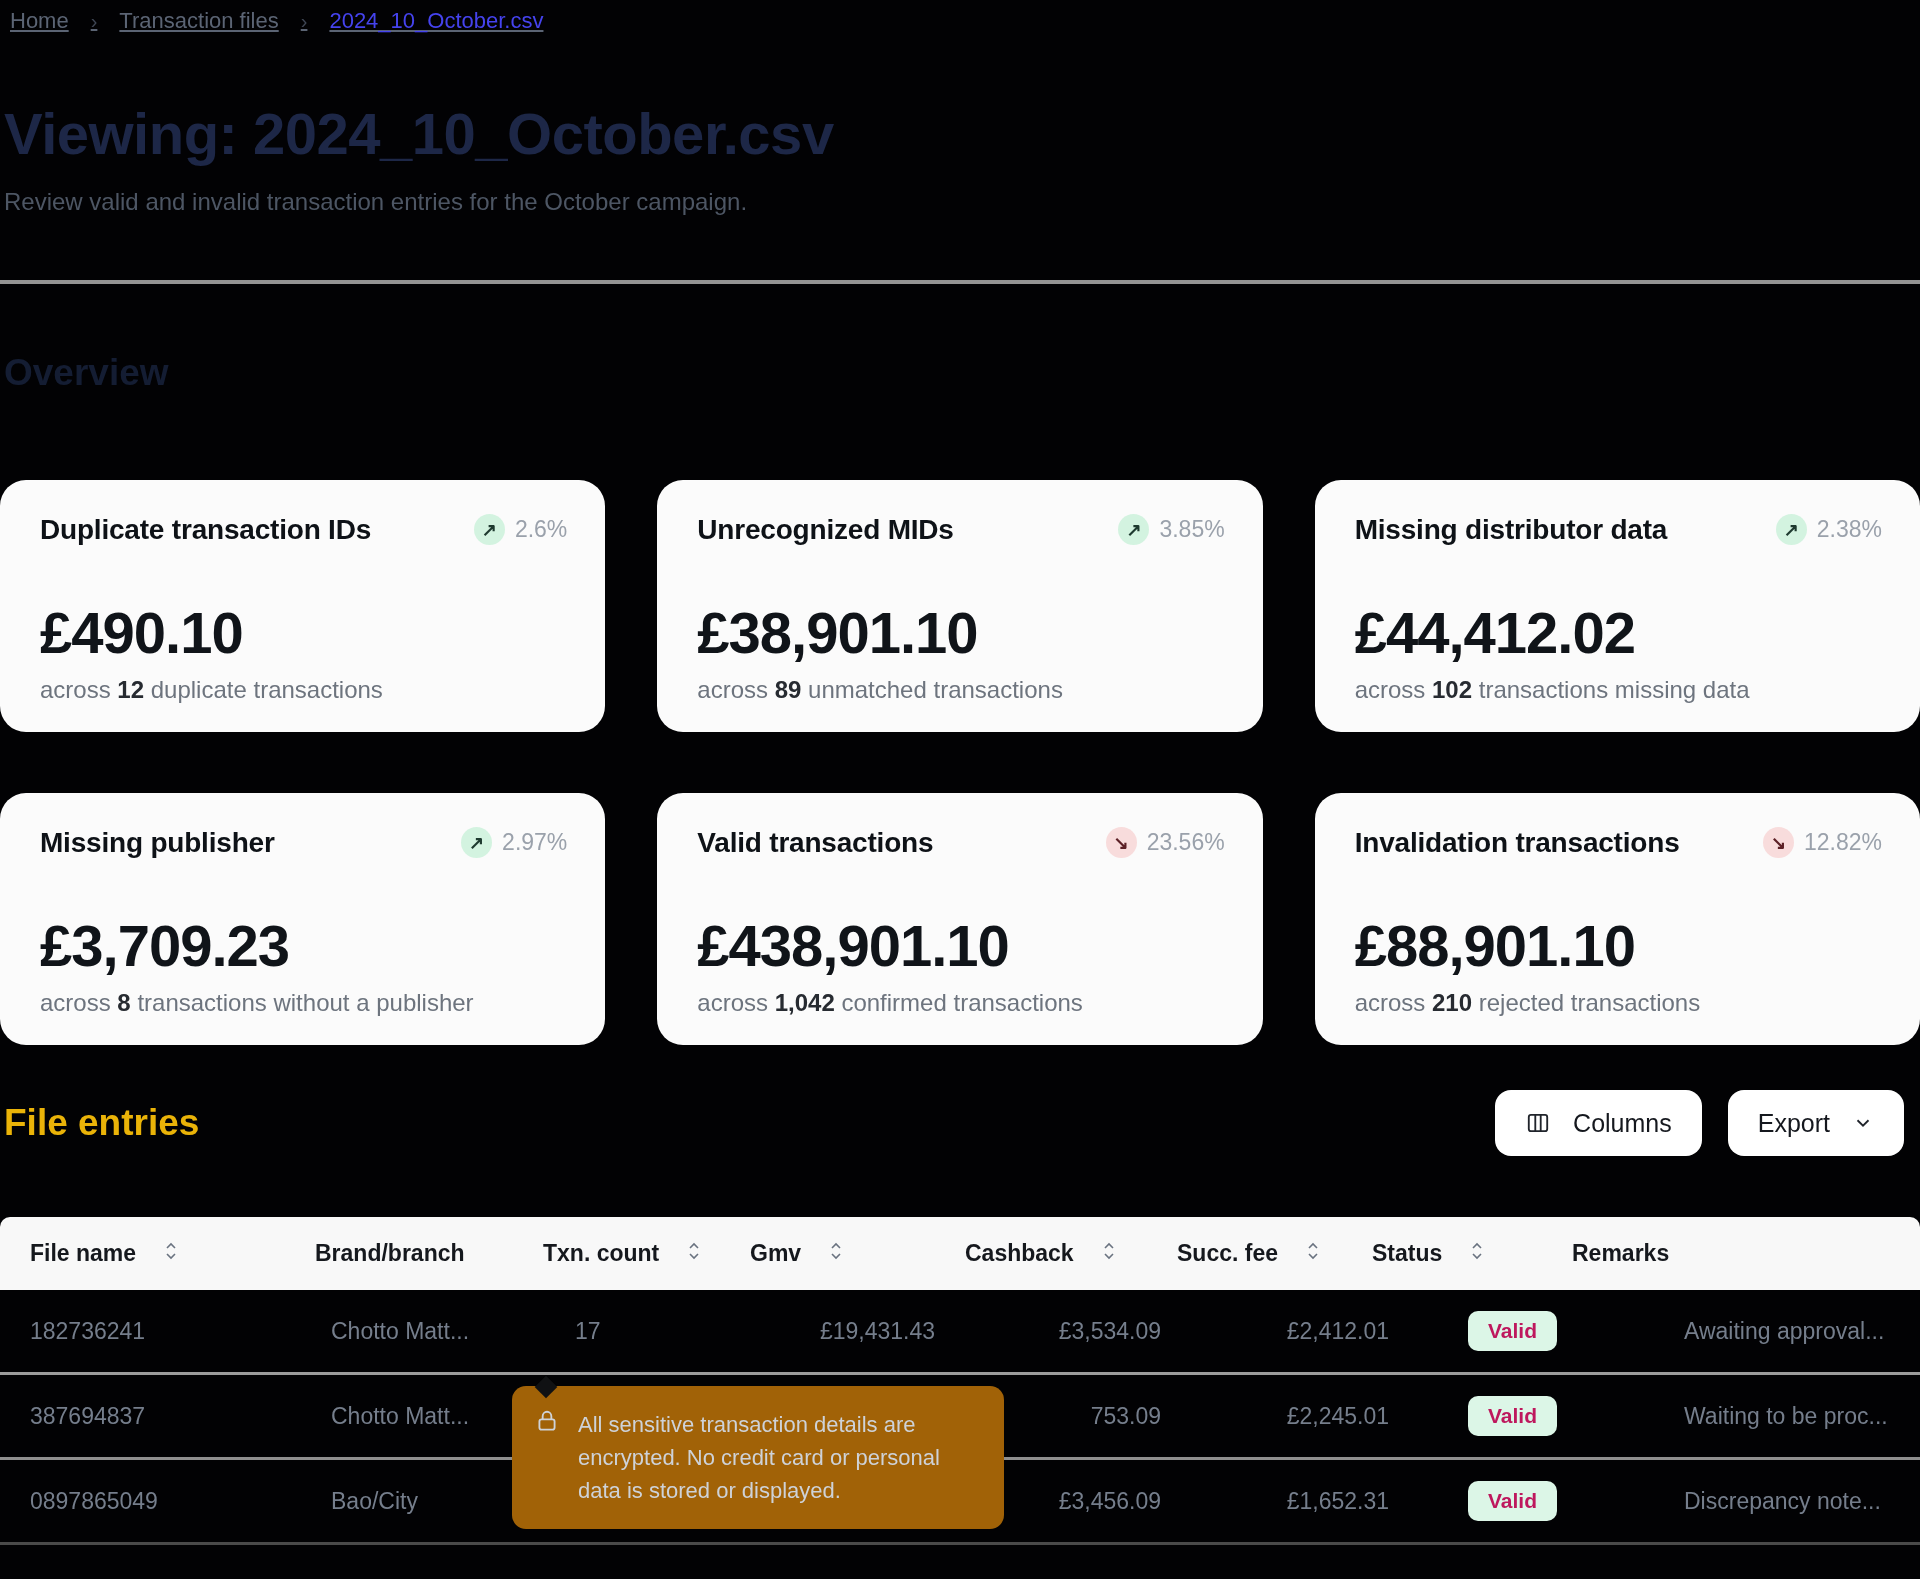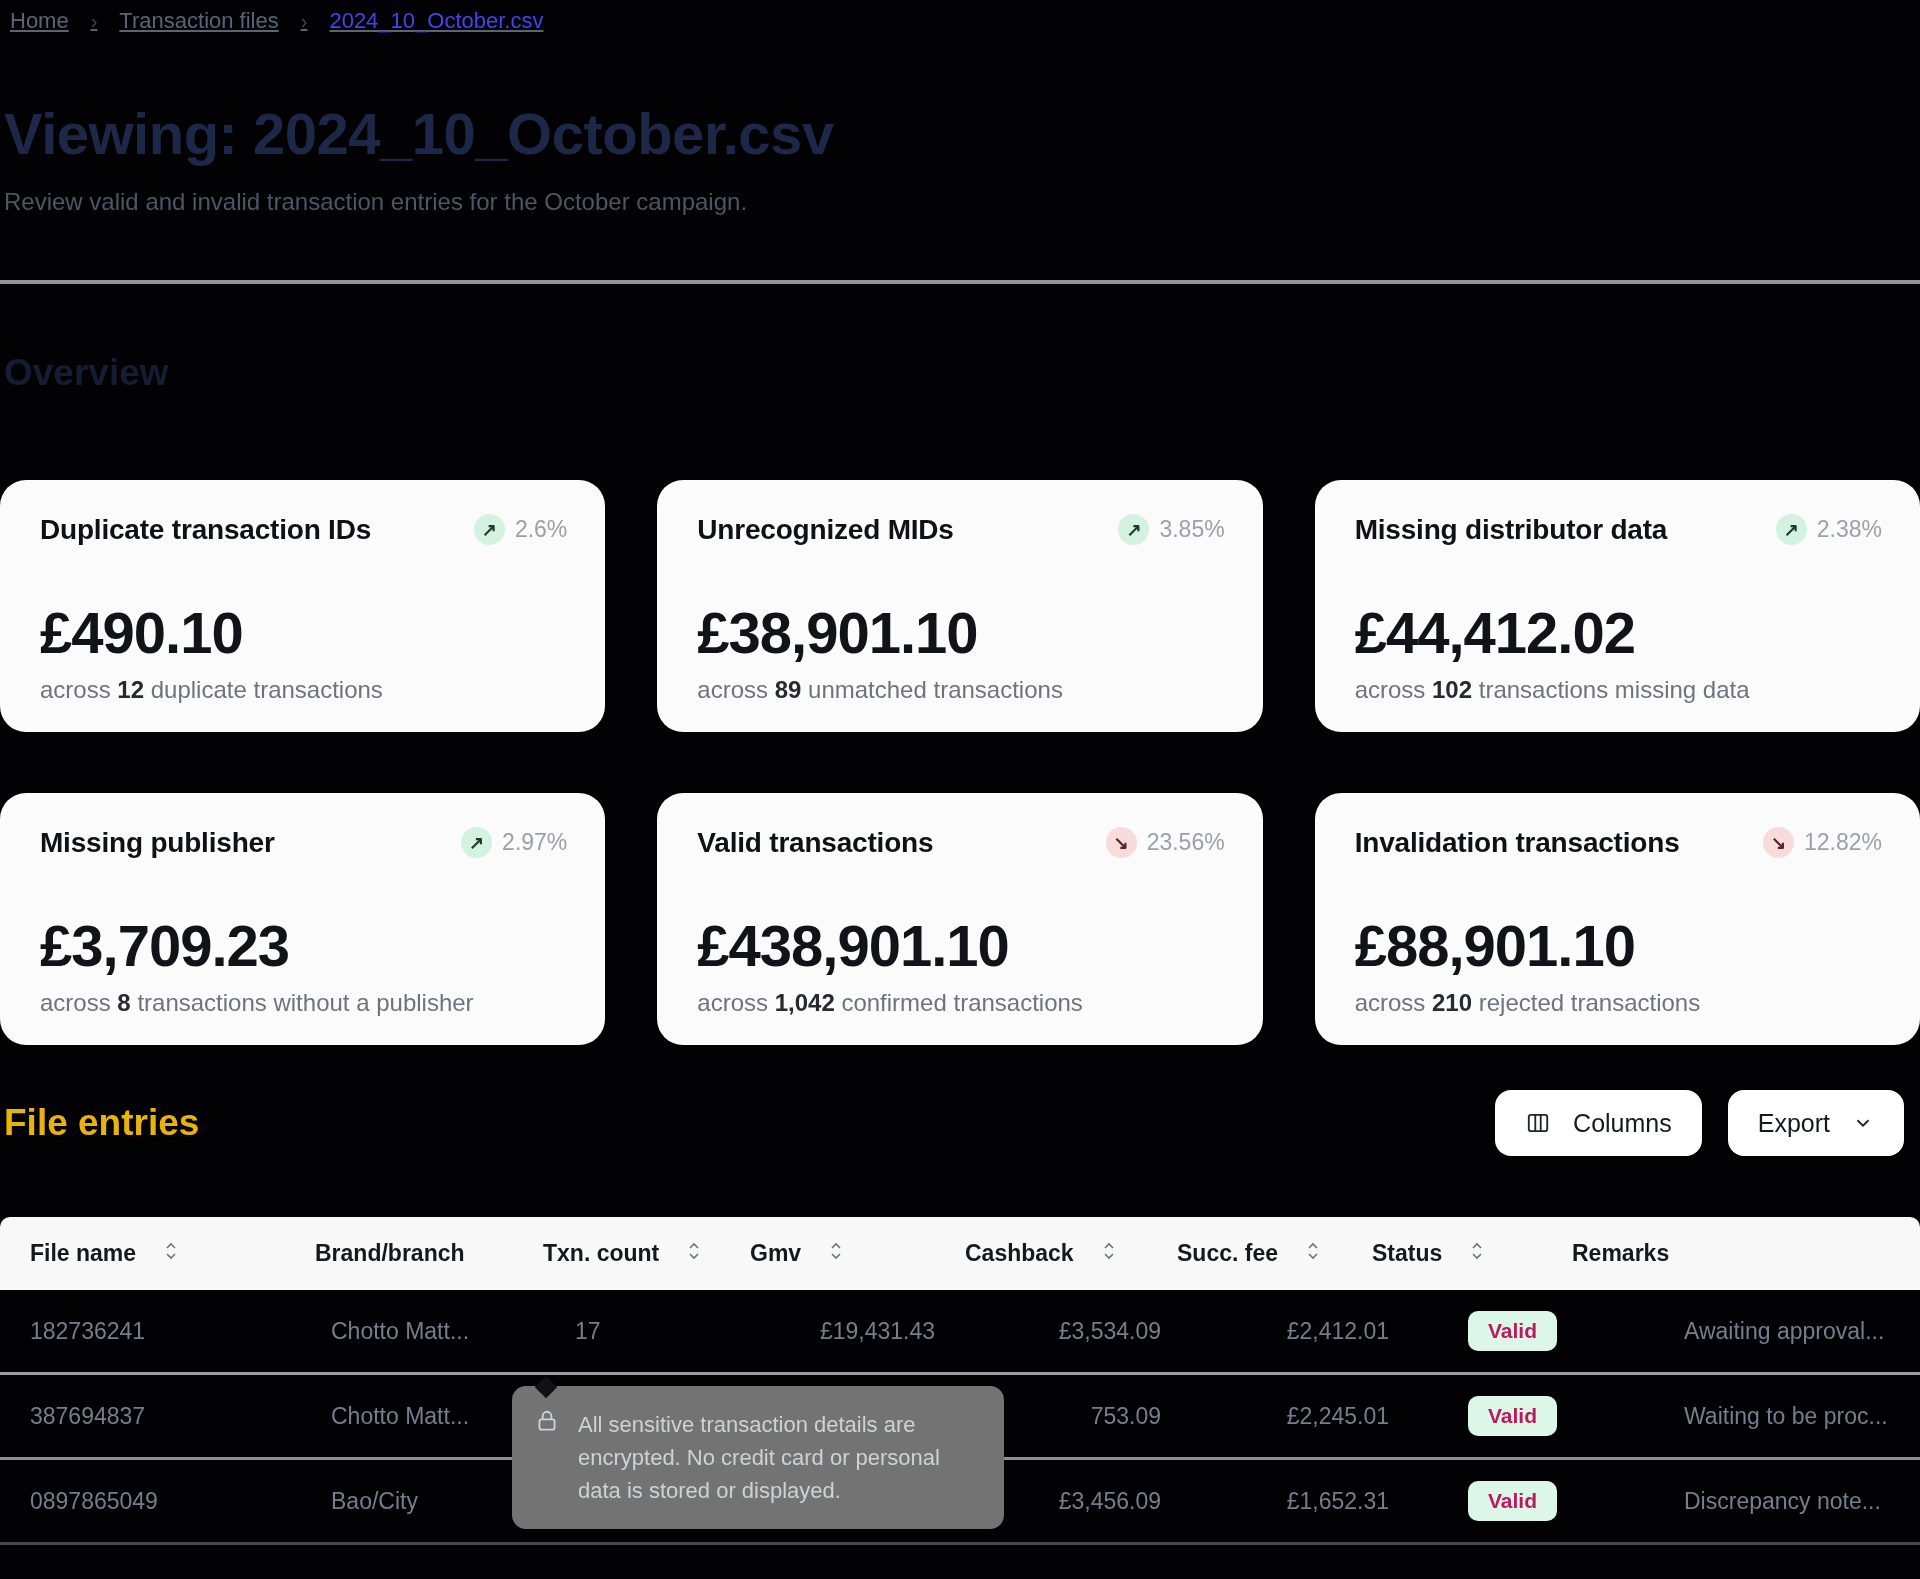--- a/index.html
+++ b/index.html
@@ -51,21 +51,21 @@
   .tbody-row.div-c { border-bottom:3px solid #4a4a4a; }
   .cell-num { text-align:right; }
   .cell-gmv { padding-right:78px; }
   .cell-cashback { padding-right:80px; }
   .cell-fee { padding-right:63px; }
   .status-pill { display:inline-block; background:var(--status-badge-bg,#dcf6e7); color:#be185d; font-size:21px; font-weight:700; padding:8px 20px; border-radius:10px; }
   .cell-eye { display:flex; justify-content:flex-end; color:#858e9c; }
   .cell-eye svg { cursor:pointer; }
 
   
-  .tooltip { position:absolute; top:1386px; left:512px; width:492px; background:#737373; border-radius:14px; padding:22px 26px 22px 22px; display:flex; gap:18px; z-index:6; }
+  .tooltip { position:absolute; top:1386px; left:512px; width:492px; background:#a16207; border-radius:14px; padding:22px 26px 22px 22px; display:flex; gap:18px; z-index:6; }
   .tooltip-arrow { position:absolute; top:-7px; left:26px; width:16px; height:16px; background:#101113; transform:rotate(45deg); }
   .tooltip-text { font-size:22px; line-height:1.5; color:#ced2d8; max-width:396px; }
 </style>
 </head>
 <body>
 
 <div id="app">
 
   <nav class="breadcrumb">
     <span class="crumb">Home</span>

